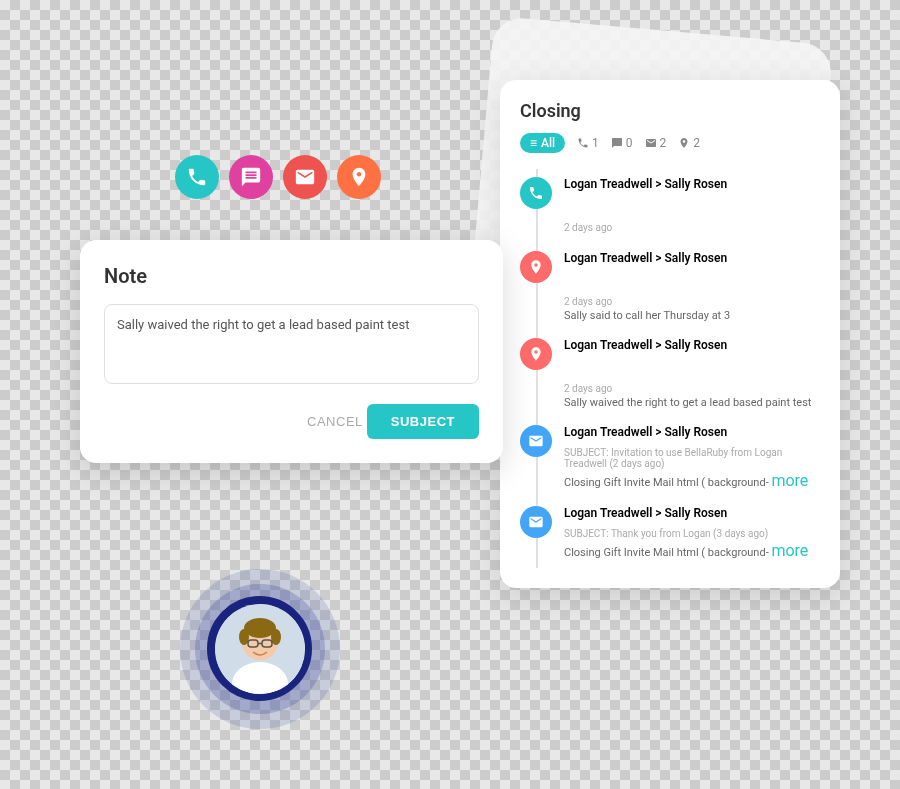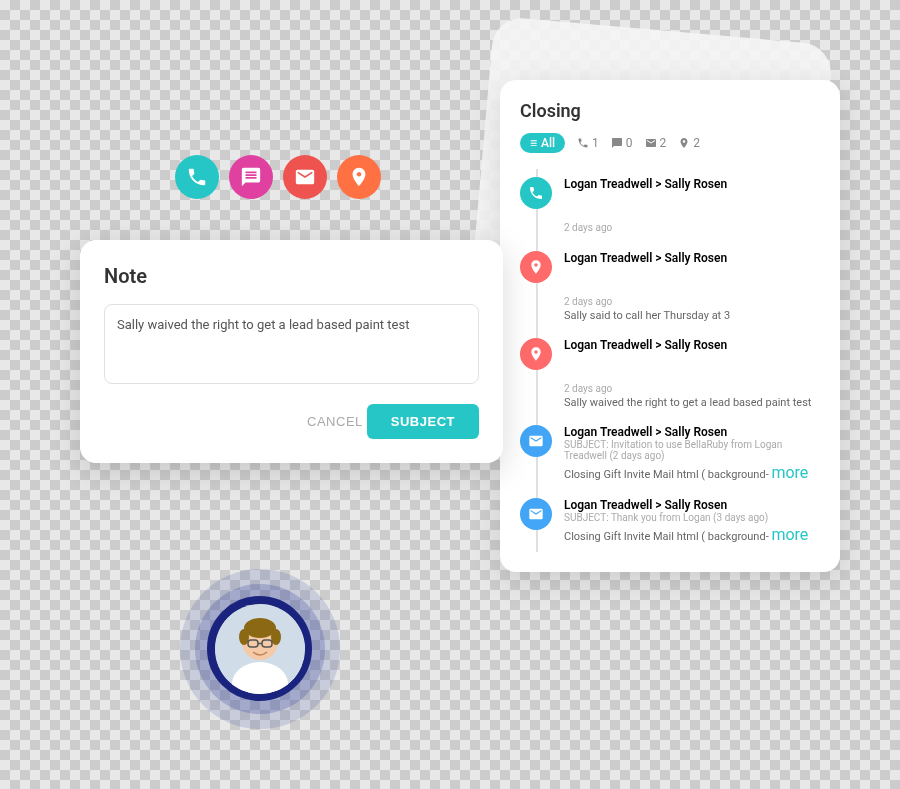--- a/index.html
+++ b/index.html
@@ -146,20 +146,21 @@
       font-size: 10px;
       color: #aaa;
       margin-bottom: 2px;
       margin-top: 31px;
     }
 
     .activity-subject {
       font-size: 10px;
       color: #aaa;
       margin-bottom: 2px;
+      margin-top: 8px;
     }
 
     .activity-body {
       font-size: 11px;
       color: #666;
     }
 
     .activity-more {
       color: #26c6c6;
       cursor: pointer;

